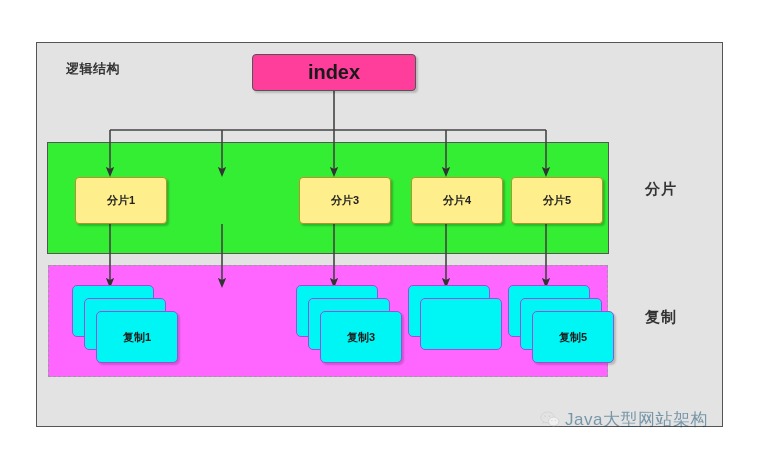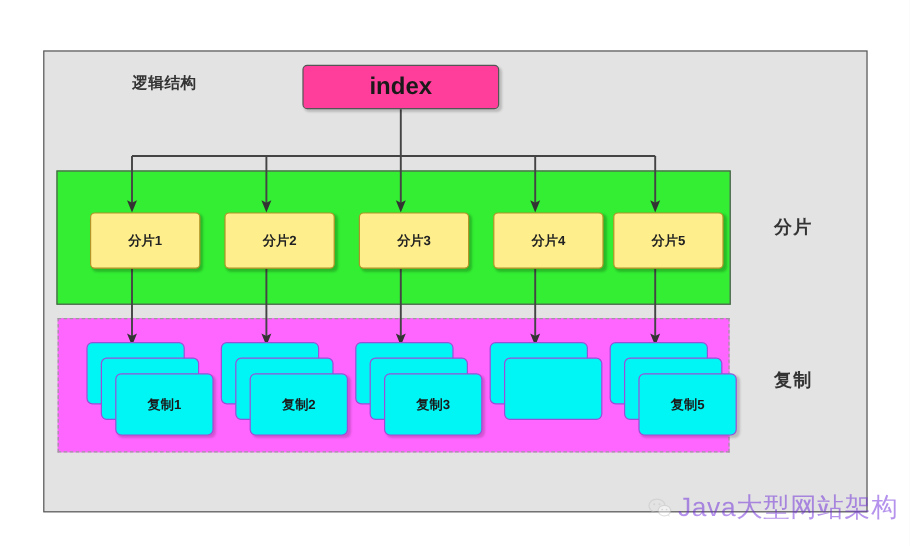--- a/index.html
+++ b/index.html
@@ -36,21 +36,20 @@
 
   .diagram-title {
     position: absolute;
     left: 66px;
     top: 60px;
     font-size: 13px;
     font-weight: bold;
     color: #333333;
     letter-spacing: 0.5px;
     white-space: nowrap;
-    margin-left: 44px;
   }
 
   
   .index-node {
     position: absolute;
     left: 252px;
     top: 54px;
     width: 164px;
     height: 37px;
     background: #ff3d9a;
@@ -163,22 +162,22 @@
   .watermark {
     position: absolute;
     left: 540px;
     top: 408px;
     display: flex;
     align-items: center;
     gap: 5px;
     opacity: 0.5;
   }
   .watermark-text {
-    font-size: 22px;
-    color: #6d28d9;
+    font-size: 17px;
+    color: #0c4a6e;
     white-space: nowrap;
     letter-spacing: 0.5px;
   }
   .wechat-icon { width: 20px; height: 17px; display: block; }
 </style>
 </head>
 <body>
 
 <div id="canvas">
 
@@ -212,34 +211,28 @@
       <path d="M222,224 L222,283" marker-end="url(#arrowhead)"></path>
       <path d="M334,224 L334,283" marker-end="url(#arrowhead)"></path>
       <path d="M446,224 L446,283" marker-end="url(#arrowhead)"></path>
       <path d="M546,224 L546,283" marker-end="url(#arrowhead)"></path>
     </g>
   </svg>
 
   <div class="index-node">index</div>
 
   <div class="shard-box" style="left:75px;">分片1</div>
-  <div class="shard-box" style="left:187px;">分片2</div>
   <div class="shard-box" style="left:299px;">分片3</div>
   <div class="shard-box" style="left:411px;">分片4</div>
   <div class="shard-box" style="left:511px;">分片5</div>
 
   <div class="replica-stack" style="left:72px;">
     <div class="replica-card c1"></div>
     <div class="replica-card c2"></div>
     <div class="replica-card c3">复制1</div>
-  </div>
-  <div class="replica-stack" style="left:184px;">
-    <div class="replica-card c1"></div>
-    <div class="replica-card c2"></div>
-    <div class="replica-card c3">复制2</div>
   </div>
   <div class="replica-stack" style="left:296px;">
     <div class="replica-card c1"></div>
     <div class="replica-card c2"></div>
     <div class="replica-card c3">复制3</div>
   </div>
   <div class="replica-stack" style="left:408px;">
     <div class="replica-card c1"></div>
     <div class="replica-card c2"></div>
   </div>

